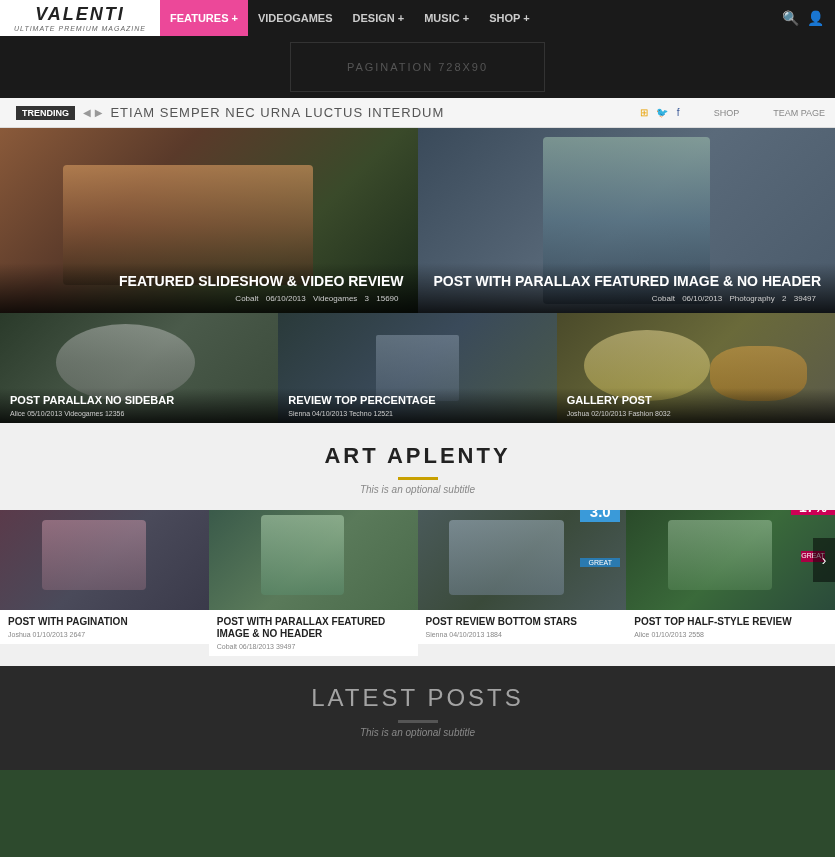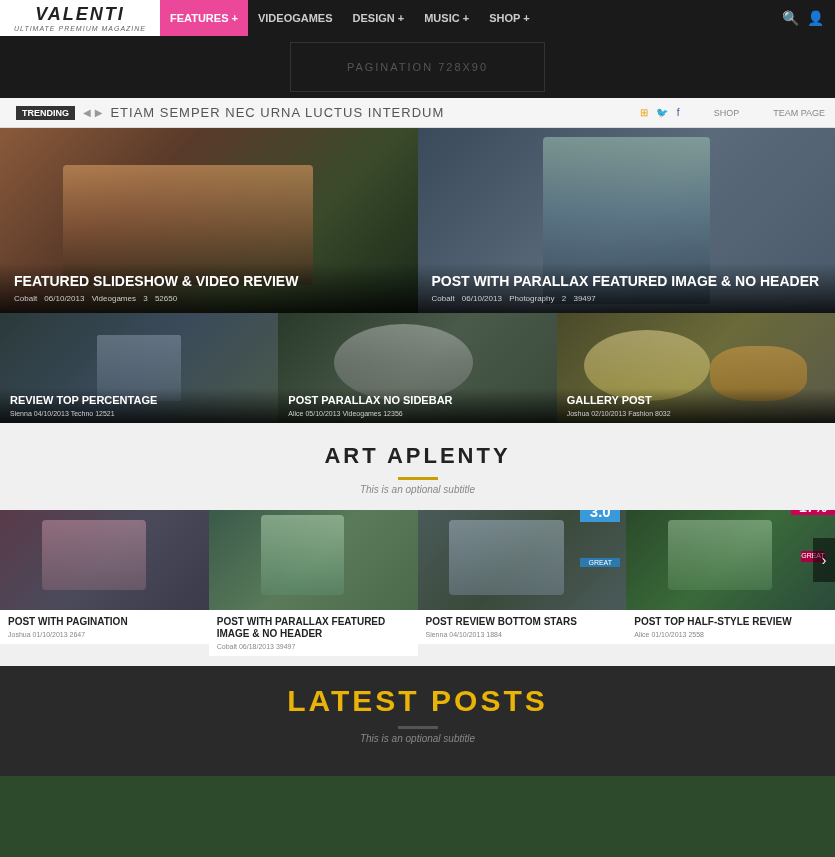--- a/index.html
+++ b/index.html
@@ -25,21 +25,21 @@
     .trending-label { background: #333; color: #fff; font-size: 9px; font-weight: 700; padding: 2px 6px; margin-right: 8px; text-transform: uppercase; margin-left: 6px; }
     .trending-arrow { color: #999; font-size: 10px; cursor: pointer; }
     .trending-text { font-size: 13px; color: #555; text-transform: uppercase; letter-spacing: 1px; flex: 1; }
     .trending-social { display: flex; gap: 8px; margin-left: auto; align-items: center; }
     .trending-social span { font-size: 10px; color: #aaa; cursor: pointer; }
     .trending-links { display: flex; gap: 10px; }
     .trending-link { font-size: 9px; color: #888; text-transform: uppercase; cursor: pointer; margin-left: 24px; }
 
     
     .hero-grid { display: grid; grid-template-columns: 1fr 1fr; height: 185px; }
-    .hero-item { position: relative; overflow: hidden; cursor: pointer; }
+    .hero-item { position: relative; overflow: hidden; cursor: pointer; text-align: right; }
     .hero-item .bg { width: 100%; height: 100%; background-size: cover; background-position: center; }
     .hero-overlay { position: absolute; bottom: 0; left: 0; right: 0; padding: 10px 14px; background: linear-gradient(transparent, rgba(0,0,0,0.8)); }
     .hero-title { color: #fff; font-size: 14px; font-weight: 900; text-transform: uppercase; line-height: 1.2; margin-bottom: 4px; }
     .hero-meta { font-size: 8px; color: #ccc; }
     .hero-meta span { margin-right: 5px; }
 
     
     .bg-people { background: linear-gradient(135deg, #5a3a2a 0%, #8a5a3a 30%, #4a5a3a 70%, #2a3a2a 100%); }
     .bg-girl { background: linear-gradient(135deg, #3a4a5a 0%, #5a6a7a 40%, #4a5a6a 100%); }
 
@@ -64,21 +64,21 @@
     .carousel-title { font-size: 10px; font-weight: 700; text-transform: uppercase; color: #222; line-height: 1.2; }
     .carousel-meta { font-size: 7px; color: #888; margin-top: 3px; }
     .badge { position: absolute; top: 6px; right: 6px; width: 36px; height: 36px; display: flex; flex-direction: column; align-items: center; justify-content: center; gap: 36px; }
     .badge-score { background: #3a9ad9; color: #fff; font-size: 13px; font-weight: 700; line-height: 1; }
     .badge-label { font-size: 6px; color: #fff; background: #2a7ab0; width: 100%; text-align: center; }
     .carousel-arrow { position: absolute; right: 0; top: 50px; transform: translateY(-50%); background: rgba(0,0,0,0.5); color: #fff; width: 22px; height: 44px; display: flex; align-items: center; justify-content: center; cursor: pointer; z-index: 10; font-size: 14px; }
 
     
     .latest-section { background: #2a2a2a; padding: 0 0 20px; }
     .latest-header { text-align: center; padding: 18px 10px 12px; }
-    .latest-title { font-size: 30px; font-weight: 700; text-transform: uppercase; letter-spacing: 3px; color: #eab308; }
+    .latest-title { font-size: 24px; font-weight: 400; text-transform: uppercase; letter-spacing: 3px; color: #a3a3a3; }
     .latest-subtitle { font-size: 10px; color: #888; margin-top: 4px; font-style: italic; }
     .latest-grid { display: grid; grid-template-columns: 1fr 1fr 1fr; gap: 2px; padding: 0 10px; }
     .latest-item { background: #333; overflow: hidden; cursor: pointer; }
     .latest-img { height: 110px; position: relative; }
     .score-badge { position: absolute; top: 6px; right: 6px; background: #c00; color: #fff; font-size: 16px; font-weight: 700; width: 44px; height: 44px; display: flex; flex-direction: column; align-items: center; justify-content: center; }
     .score-pct { font-size: 8px; font-weight: 400; }
 
     .bg-c1 { background: linear-gradient(135deg, #3a3a3a 0%, #1a1a1a 100%); }
     .bg-c4 { background: linear-gradient(135deg, #5a3a4a 0%, #4a4a5a 100%); }
 
@@ -136,21 +136,21 @@
       <div style="position:absolute;inset:0;background:linear-gradient(135deg,#8a5a3a,#5a3a2a,#3a4a2a,#1a2a1a);"></div>
       <div style="position:absolute;top:20%;left:15%;width:60%;height:65%;background:linear-gradient(180deg,#c8905a,#8a5a3a,#3a2a1a);border-radius:4px;opacity:0.7;"></div>
     </div>
     <div class="hero-overlay">
       <div class="hero-title">FEATURED SLIDESHOW &amp; VIDEO REVIEW</div>
       <div class="hero-meta">
         <span>Cobalt</span>
         <span>06/10/2013</span>
         <span>Videogames</span>
         <span>3</span>
-        <span>52650</span>
+        <span>15690</span>
       </div>
     </div>
   </div>
   <div class="hero-item">
     <div class="bg bg-girl" style="height:185px;position:relative;">
       <div style="position:absolute;inset:0;background:linear-gradient(135deg,#3a4a5a,#5a6a7a,#4a5a6a);"></div>
       <div style="position:absolute;top:5%;left:30%;width:40%;height:90%;background:linear-gradient(180deg,#9abaaa,#5a7a8a,#2a3a4a);border-radius:4px;opacity:0.6;"></div>
     </div>
     <div class="hero-overlay">
       <div class="hero-title">POST WITH PARALLAX FEATURED IMAGE &amp; NO HEADER</div>
@@ -160,48 +160,48 @@
         <span>Photography</span>
         <span>2</span>
         <span>39497</span>
       </div>
     </div>
   </div>
 </div>
 
 <div class="small-grid">
   <div class="small-item">
+    <div style="height:110px;position:relative;background:linear-gradient(135deg,#2a3a2a,#4a5a4a,#3a4a3a);">
+      <div style="position:absolute;top:10%;left:20%;width:50%;height:70%;background:linear-gradient(180deg,#ddd,#aaa,#888);border-radius:50%;opacity:0.4;"></div>
+    </div>
+    <div class="small-overlay">
+      <div class="small-title">POST PARALLAX NO SIDEBAR</div>
+      <div class="small-meta">
+        <span>Alice</span>
+        <span>05/10/2013</span>
+        <span>Videogames</span>
+        <span>12356</span>
+      </div>
+    </div>
+  </div>
+  <div class="small-item">
     <div style="height:110px;position:relative;background:linear-gradient(135deg,#2a3a3a,#3a4a5a,#4a5a4a);">
       <div style="position:absolute;top:20%;left:35%;width:30%;height:60%;background:linear-gradient(180deg,#8a9aaa,#5a6a7a);border-radius:2px;opacity:0.5;"></div>
     </div>
     <div class="small-overlay">
       <div class="small-title">REVIEW TOP PERCENTAGE</div>
       <div class="small-meta">
         <span>Sienna</span>
         <span>04/10/2013</span>
         <span>Techno</span>
         <span>12521</span>
       </div>
     </div>
   </div>
   <div class="small-item">
-    <div style="height:110px;position:relative;background:linear-gradient(135deg,#2a3a2a,#4a5a4a,#3a4a3a);">
-      <div style="position:absolute;top:10%;left:20%;width:50%;height:70%;background:linear-gradient(180deg,#ddd,#aaa,#888);border-radius:50%;opacity:0.4;"></div>
-    </div>
-    <div class="small-overlay">
-      <div class="small-title">POST PARALLAX NO SIDEBAR</div>
-      <div class="small-meta">
-        <span>Alice</span>
-        <span>05/10/2013</span>
-        <span>Videogames</span>
-        <span>12356</span>
-      </div>
-    </div>
-  </div>
-  <div class="small-item">
     <div style="height:110px;position:relative;background:linear-gradient(135deg,#4a4a2a,#6a6a3a,#5a5a4a);">
       <div style="position:absolute;top:15%;left:10%;width:45%;height:65%;background:linear-gradient(180deg,#eedd99,#ccbb55);border-radius:50%;opacity:0.5;"></div>
       <div style="position:absolute;top:30%;right:10%;width:35%;height:50%;background:linear-gradient(180deg,#cc9944,#aa7722);border-radius:40%;opacity:0.6;"></div>
     </div>
     <div class="small-overlay">
       <div class="small-title">GALLERY POST</div>
       <div class="small-meta">
         <span>Joshua</span>
         <span>02/10/2013</span>
         <span>Fashion</span>

